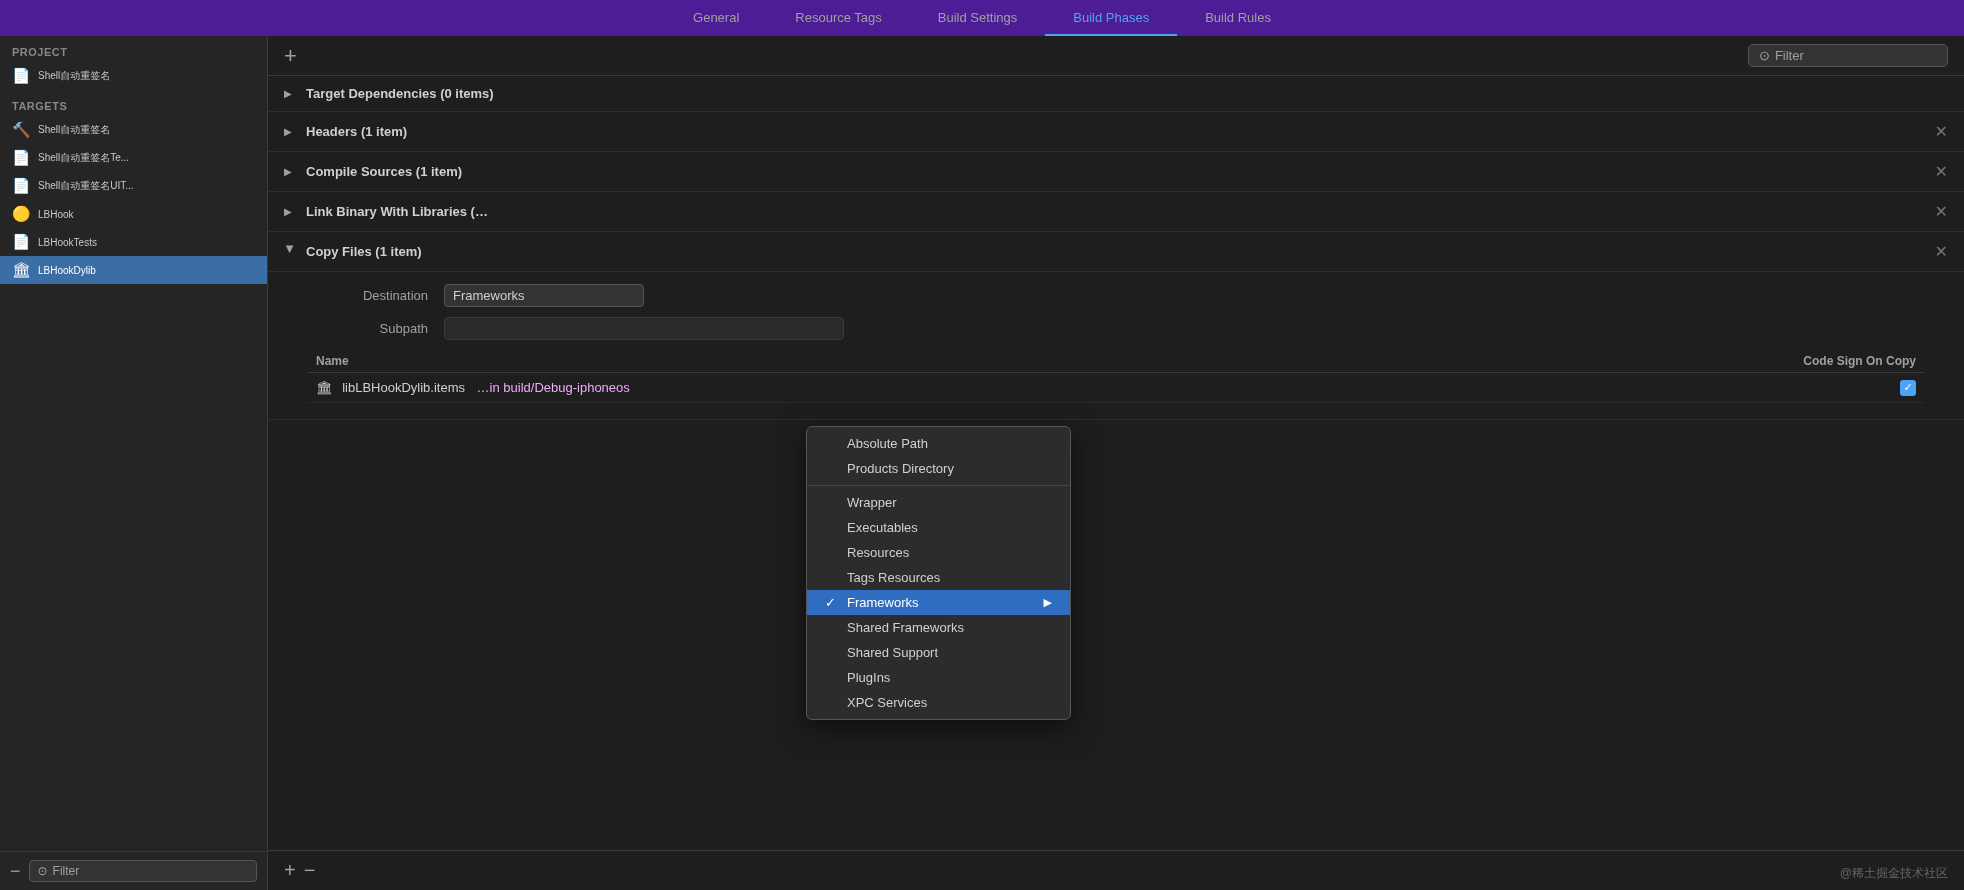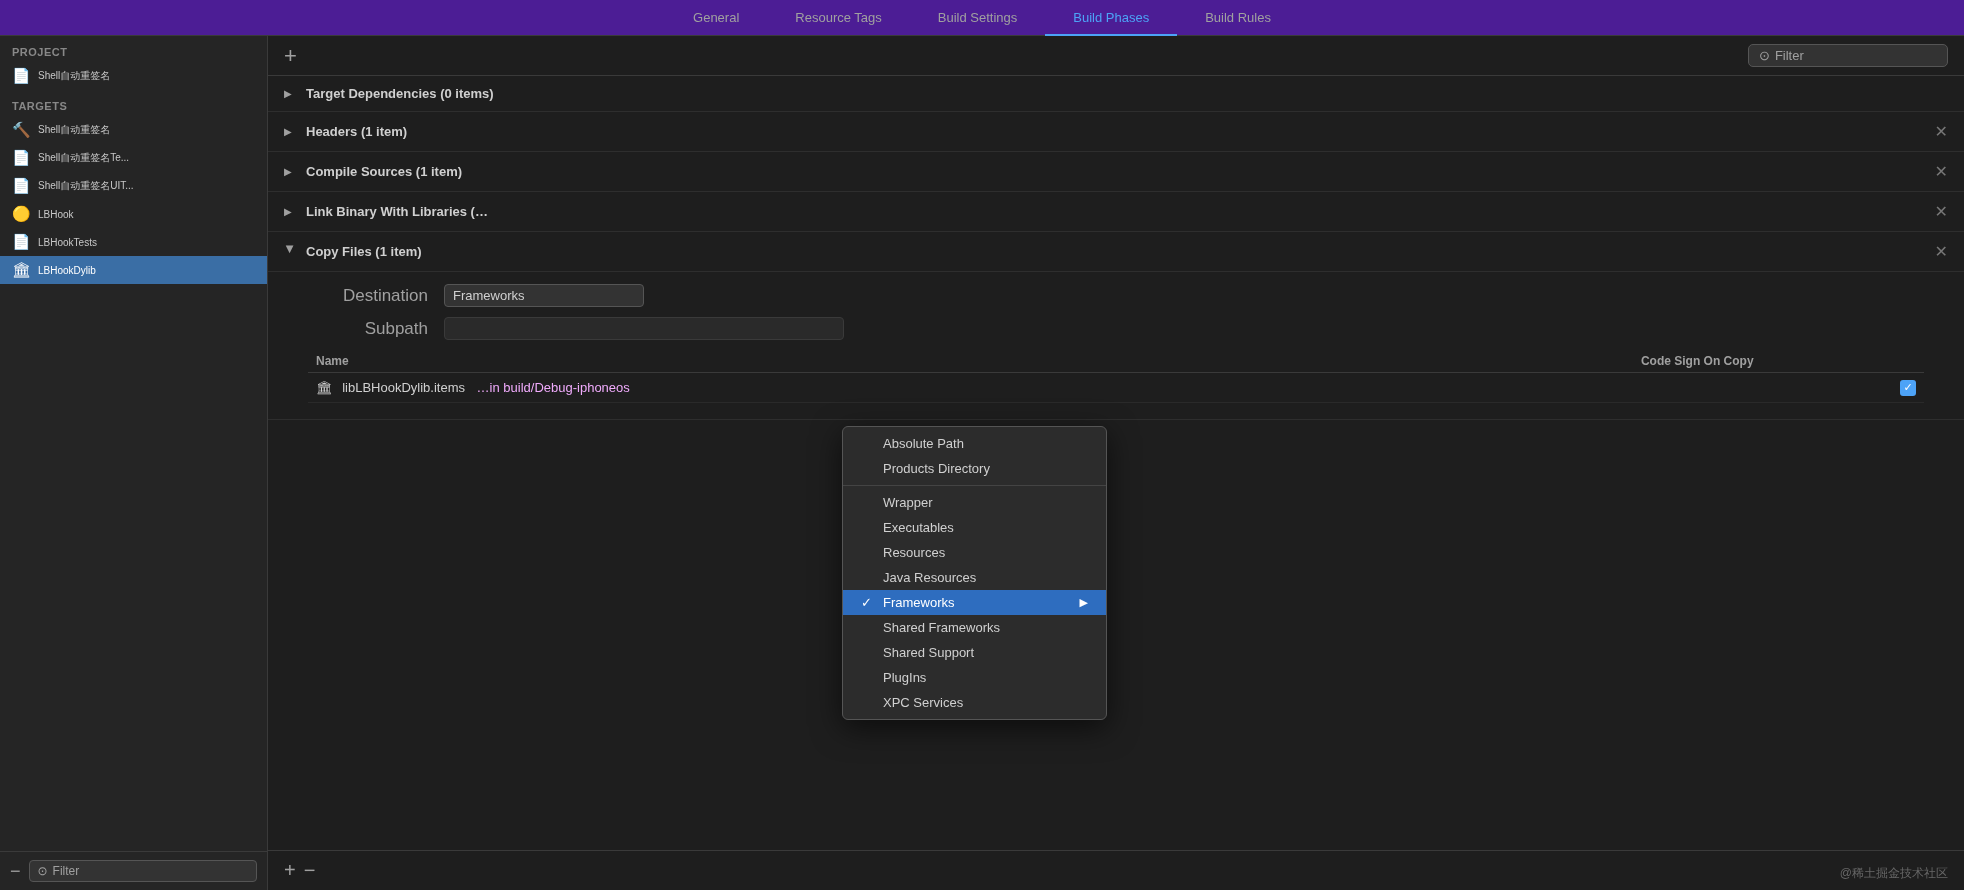--- a/index.html
+++ b/index.html
@@ -211,21 +211,21 @@
       border-bottom: 1px solid #2e2e2e;
       padding: 12px 40px 16px;
     }
     .copy-files-row {
       display: flex;
       align-items: center;
       margin-bottom: 10px;
     }
     .copy-files-label {
       color: #a0a0a0;
-      font-size: 17px;
+      font-size: 13px;
       width: 120px;
       text-align: right;
       margin-right: 16px;
     }
     .copy-files-control {
       position: relative;
     }
     .destination-dropdown {
       background: #333;
       border: 1px solid #555;
@@ -272,21 +272,21 @@
     }
     .files-table th {
       text-align: left;
       font-size: 12px;
       font-weight: 600;
       color: #a0a0a0;
       padding: 4px 8px;
       border-bottom: 1px solid #3a3a3a;
     }
     .files-table th:last-child {
-      text-align: center;
+      text-align: right;
     }
     .files-table td {
       font-size: 13px;
       color: #d0d0d0;
       padding: 6px 8px;
       border-bottom: 1px solid #2a2a2a;
     }
     .files-table td:last-child {
       text-align: right;
     }
@@ -328,21 +328,21 @@
       bottom: 8px;
       font-size: 12px;
       color: #666;
       text-align: center;
     }
 
     
     .dropdown-popup {
       position: absolute;
       top: 390px;
-      left: 574px;
+      left: 538px;
       width: 265px;
       background: #2c2c2c;
       border: 1px solid #555;
       border-radius: 6px;
       box-shadow: 0 8px 30px rgba(0,0,0,0.6);
       z-index: 100;
       padding: 4px 0;
     }
     .dropdown-group-separator {
       border-top: 1px solid #444;
@@ -533,21 +533,21 @@
       <div class="dropdown-option">
         <span class="check-mark"> </span>
         <span>Executables</span>
       </div>
       <div class="dropdown-option">
         <span class="check-mark"> </span>
         <span>Resources</span>
       </div>
       <div class="dropdown-option">
         <span class="check-mark"> </span>
-        <span>Java Resources</span>
+        <span>Tags Resources</span>
       </div>
       <div class="dropdown-option highlighted">
         <span class="check-mark">✓</span>
         <span>Frameworks</span>
         <span class="arrow-right">▶</span>
       </div>
       <div class="dropdown-option">
         <span class="check-mark"> </span>
         <span>Shared Frameworks</span>
       </div>

